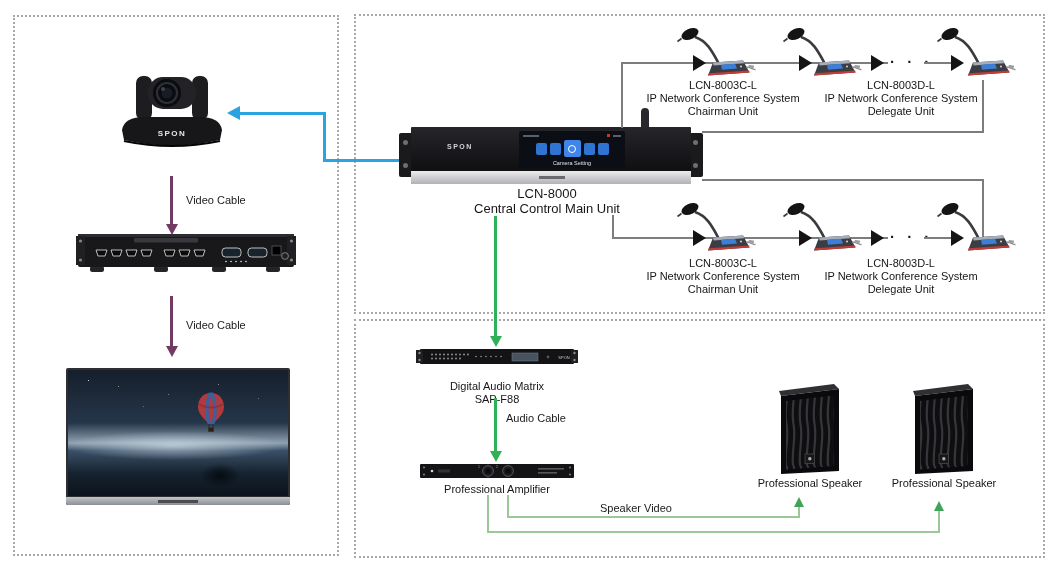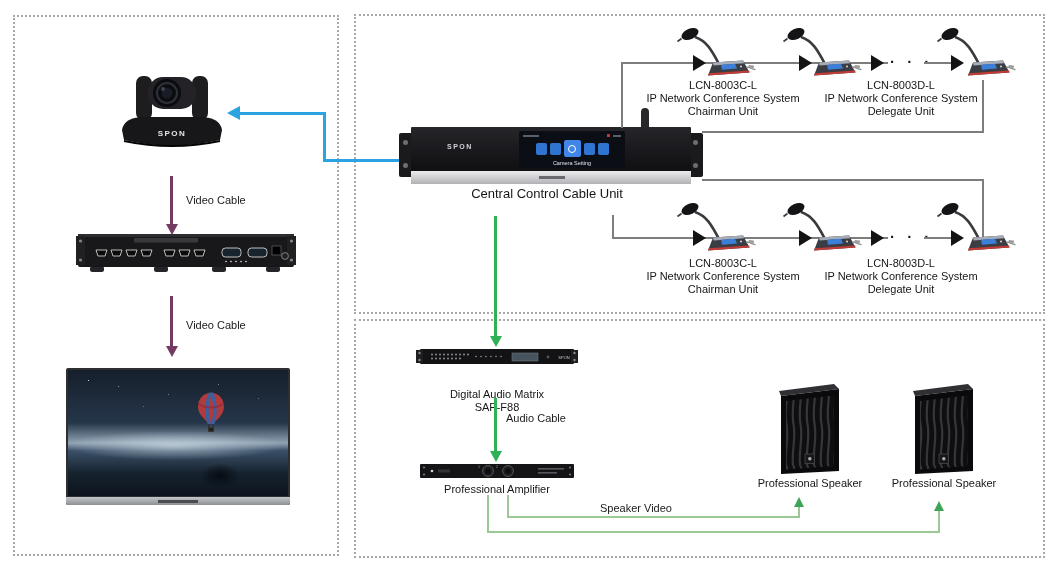--- a/index.html
+++ b/index.html
@@ -203,21 +203,22 @@
             <i class="t"></i>
         </div>
         <div class="cu-caption">Camera Setting</div>
       </div>
     </div>
     <div class="cu-silver">
         <i></i>
       </div>
   </div>
   <div class="lbl-block" style="left:427px;top:186px;width:240px;font-size:13px;line-height:15px;">
-    <div>Central Control Cable Unit</div>
+    <div>LCN-8000</div>
+    <div>Central Control Main Unit</div>
   </div>
 
   <div class="vline chain" style="left:621px;top:62px;width:2px;height:66px;"></div>
   <div class="hline chain" style="left:622px;top:62px;width:266px;height:2px;"></div>
   <div class="dots" style="left:890px;top:53px;">· · ·</div>
   <div class="hline chain" style="left:924px;top:62px;width:28px;height:2px;"></div>
   <div class="hline chain" style="left:702px;top:131px;width:282px;height:2px;"></div>
   <div class="vline chain" style="left:982px;top:80px;width:2px;height:53px;"></div>
   <div class="arr arr-right-black" style="left:693px;top:55px;"></div>
   <div class="arr arr-right-black" style="left:799px;top:55px;"></div>
@@ -307,21 +308,21 @@
         <circle cx="65" cy="9.5" r="0.8"></circle>
         <circle cx="70" cy="9.5" r="0.8"></circle>
         <circle cx="75" cy="9.5" r="0.8"></circle>
         <circle cx="80" cy="9.5" r="0.8"></circle>
         <circle cx="85" cy="9.5" r="0.8"></circle>
     </g>
     <rect x="96" y="6" width="26" height="8" fill="#47545f" stroke="#6c767e" stroke-width="0.6"></rect>
     <circle cx="132" cy="10" r="1.4" fill="#55555a"></circle>
     <text x="148" y="11.5" text-anchor="middle" font-size="4" fill="#c9c9cd">SPON</text>
   </svg>
-  <div class="lbl-block" style="left:417px;top:388px;width:160px;">
+  <div class="lbl-block" style="left:417px;top:380px;width:160px;">
     <div>Digital Audio Matrix</div>
     <div>SAP-F88</div>
   </div>
 
   <div class="vline green" style="left:494px;top:398px;width:3px;height:54px;"></div>
   <div class="arr arr-down-green" style="left:490px;top:451px;"></div>
   <div class="lbl" style="left:506px;top:412px;">Audio Cable</div>
 
   <svg class="dev" style="left:416px;top:462px;" width="162" height="19" viewBox="0 0 162 19">
     <rect x="4" y="2" width="154" height="14" rx="1" fill="#141416"></rect>

